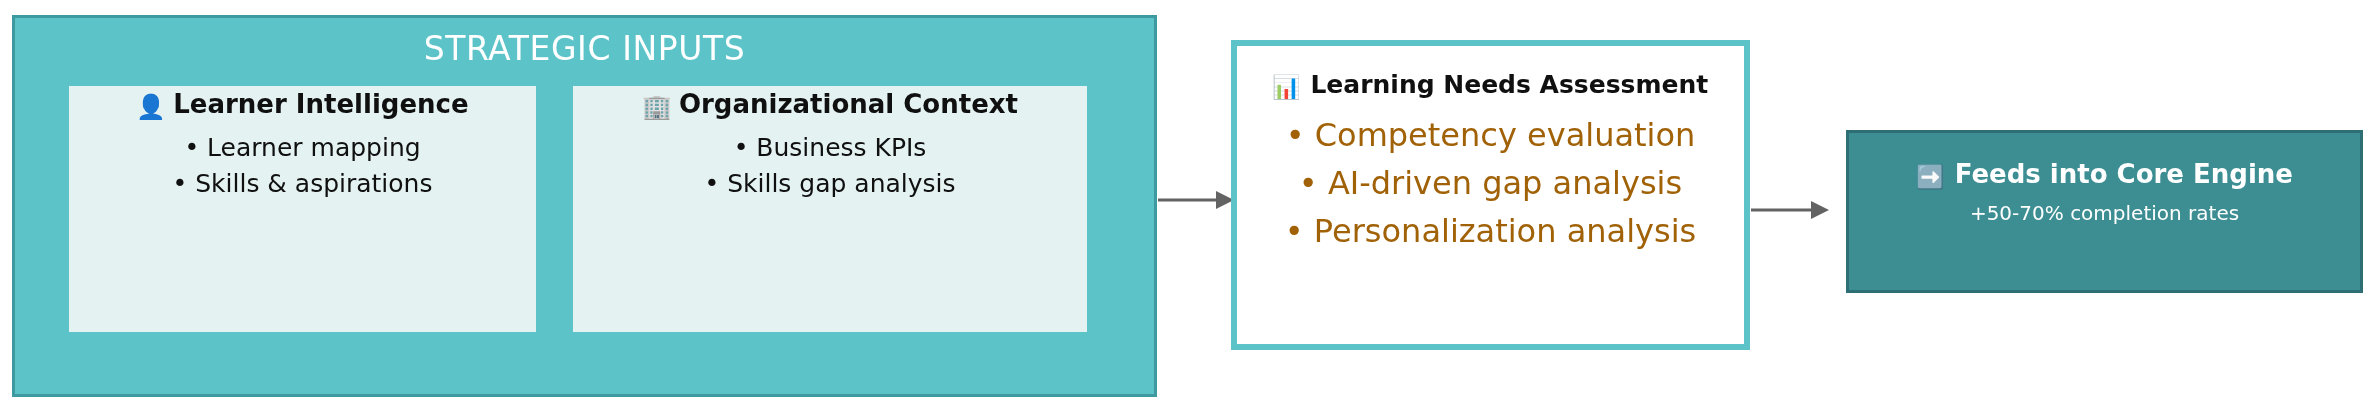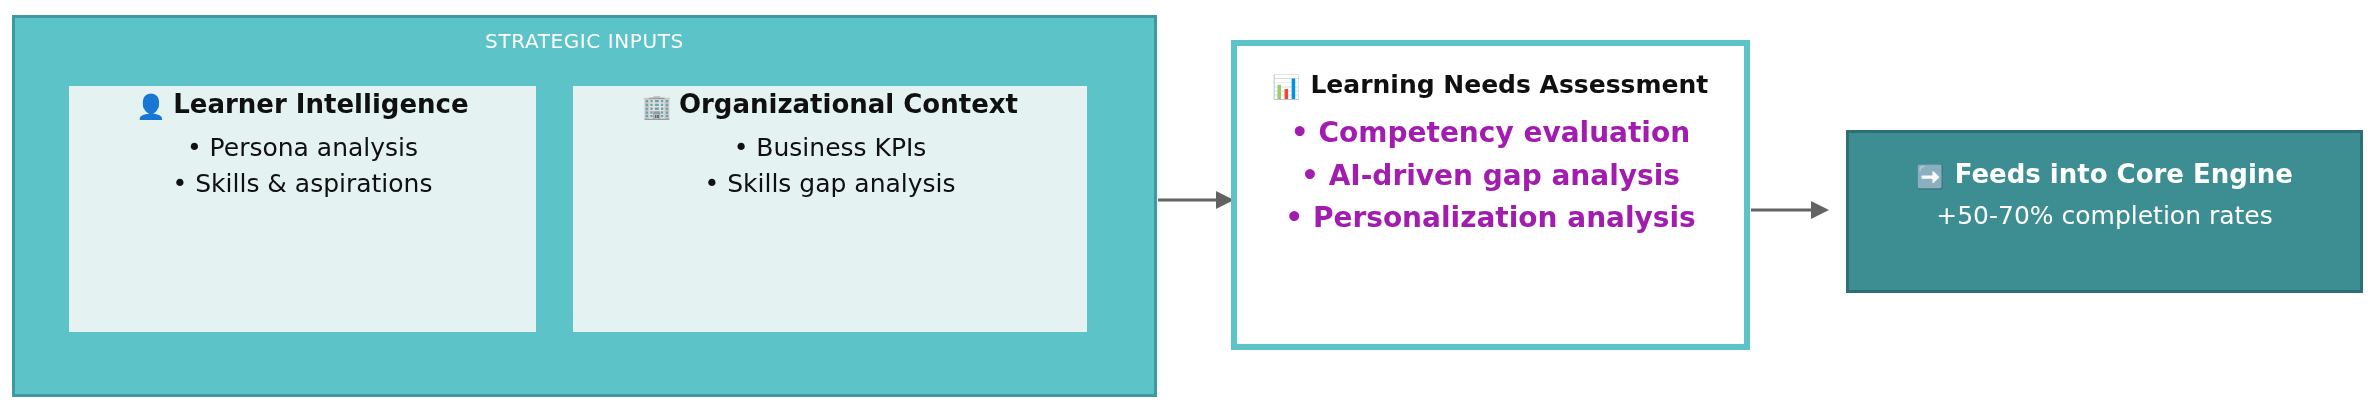--- a/index.html
+++ b/index.html
@@ -31,21 +31,21 @@
     background: #5CC4C8;
     border: 3px solid #3D9AA0;
   }
   .group-title {
     position: absolute;
     left: 0;
     top: 11px;
     width: 100%;
     text-align: center;
     color: #ffffff;
-    font-size: 20px;
+    font-size: 33px;
     font-weight: 400;
     letter-spacing: 0.6px;
     font-family: "DejaVu Sans", sans-serif;
   }
 
   
   .card {
     position: absolute;
     top: 68px;
     box-sizing: border-box;
@@ -107,26 +107,25 @@
     margin-right: 9px;
     vertical-align: -2px;
   }
   .mid-list {
     margin: 10px 0 0 0;
     padding: 0;
     list-style: none;
     text-align: center;
   }
   .mid-list li {
-    font-size: 28px;
-    color: #a21caf;
+    font-size: 32px;
+    color: #a16207;
     line-height: 1.3;
     padding: 3px 0;
     white-space: nowrap;
-    font-weight: bold;
   }
 
   
   .out-box {
     position: absolute;
     left: 1827px;
     top: 130px;
     width: 517px;
     height: 163px;
     box-sizing: border-box;
@@ -144,21 +143,21 @@
   }
   .out-title .emoji {
     font-size: 23px;
     margin-right: 10px;
     vertical-align: -2px;
   }
   .out-sub {
     margin-top: 10px;
     text-align: center;
     color: #ffffff;
-    font-size: 25px;
+    font-size: 20px;
     font-weight: 400;
     white-space: nowrap;
   }
 
   
   .arrow {
     position: absolute;
     height: 24px;
   }
   .arrow-1 { left: 1158px; top: 188px; width: 76px; }
@@ -170,21 +169,21 @@
 <div id="canvas">
 
   <div class="group-panel">
     <div class="group-title">STRATEGIC INPUTS</div>
 
     <div class="card card-1">
       <div class="card-head">
         <span class="emoji">👤</span><span>Learner Intelligence</span>
       </div>
       <ul class="card-list">
-        <li>• Persona analysis</li>
+        <li>• Learner mapping</li>
         <li>• Skills &amp; aspirations</li>
       </ul>
     </div>
 
     <div class="card card-2">
       <div class="card-head">
         <span class="emoji">🏢</span><span>Organizational Context</span>
       </div>
       <ul class="card-list">
         <li>• Business KPIs</li>

